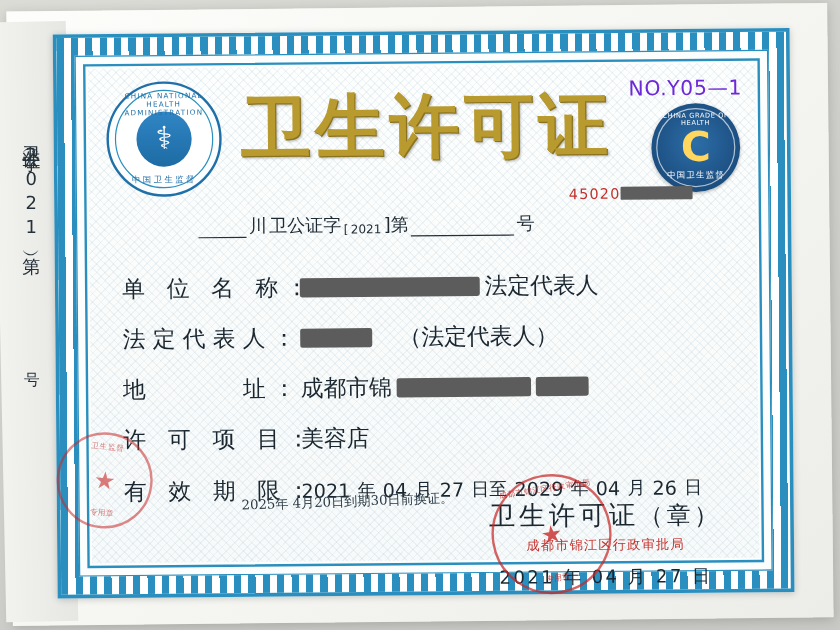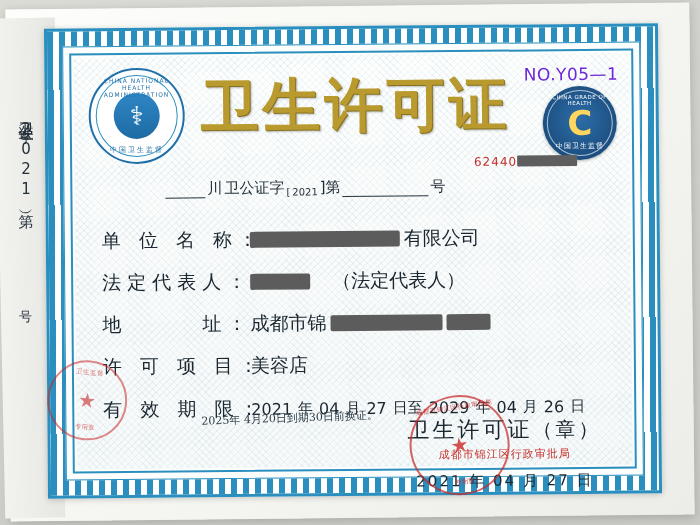--- a/index.html
+++ b/index.html
@@ -210,41 +210,41 @@
       <div class="nocode">NO.Y05—1</div>
 
       <div class="badge">
         <div class="bring"></div>
         <div class="btop">CHINA GRADE OF HEALTH</div>
         <div class="letter">C</div>
         <div class="bbot">中国卫生监督</div>
       </div>
 
       <div class="redno">
-        <span>62440</span><span class="blk"></span>
+        <span>45020</span><span class="blk"></span>
       </div>
 
       <div class="docline">
         <span class="u"></span>
         <span>川</span>
         <span>卫公证字</span>
         <span class="sup">[</span>
         <span class="sup">2021</span>
         <span>]第</span>
         <span class="u" style="min-width:86px"></span>
         <span>号</span>
       </div>
 
       <div class="fields">
 
         <div class="row">
           <div class="lab">单 位 名 称：</div>
           <div class="val">
             <span class="mask l4"></span>
-            <span>有限公司</span>
+            <span>法定代表人</span>
           </div>
         </div>
 
         <div class="row">
           <div class="lab">法定代表人：</div>
           <div class="val">
             <span class="mask l2"></span>
             <span class="paren">（法定代表人）</span>
           </div>
         </div>

